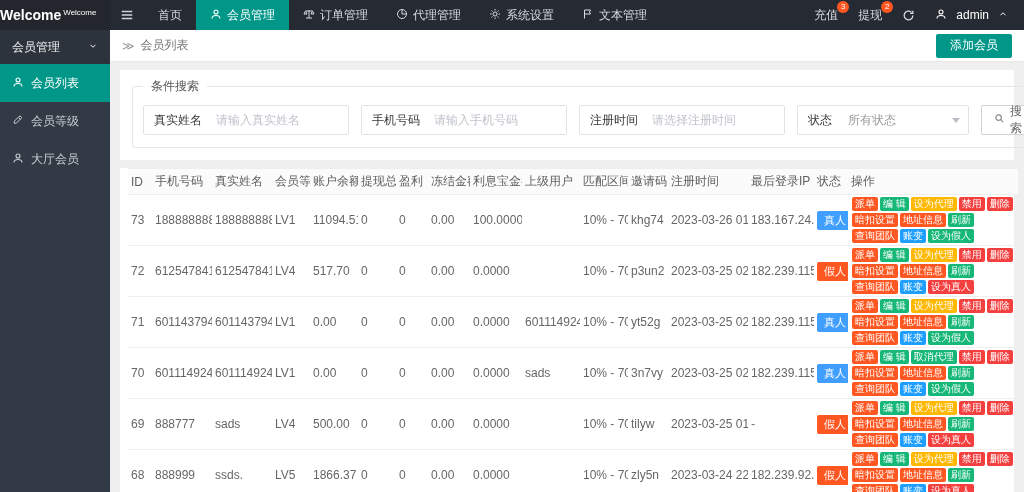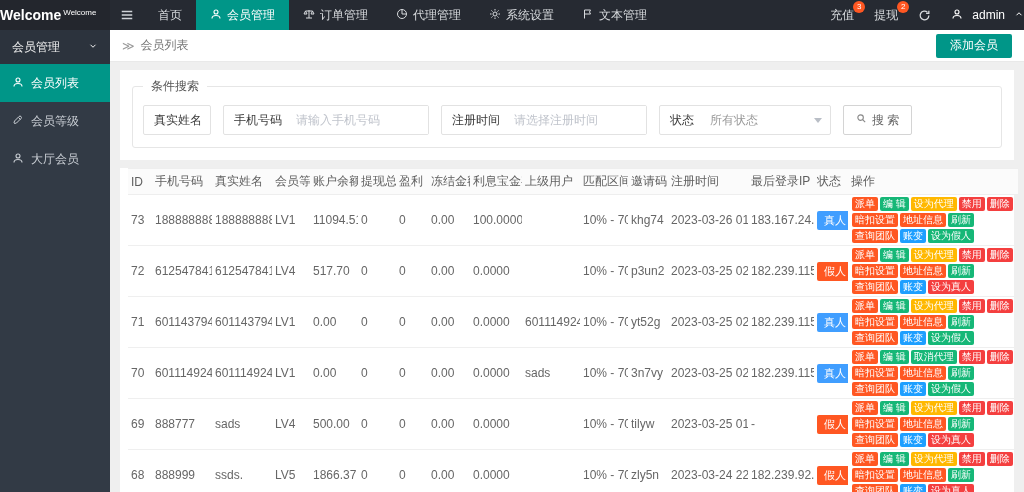--- a/index.html
+++ b/index.html
@@ -9,21 +9,21 @@
 
   
   .topbar { position:absolute; top:0; left:0; right:0; height:30px; background:#262a32; display:flex; align-items:stretch; color:#e6e8ea; z-index:5; }
   .logo { width:110px; display:flex; align-items:center; color:#fff; font-weight:bold; font-size:14px; background:#23262d; }
   .logo sup { font-size:8px; font-weight:normal; margin-left:2px; transform:translateY(-3px); }
   .hamburger { width:34px; display:flex; align-items:center; justify-content:center; cursor:pointer; color:#cfd3d8; }
   .nav { display:flex; align-items:stretch; }
   .nav-item { display:flex; align-items:center; gap:5px; padding:0 14px; font-size:12px; color:#d8dbde; cursor:pointer; }
   .nav-item.active { background:#009688; color:#fff; }
   .nav-item svg, .side-item svg, .tr-link svg { flex:0 0 auto; }
-  .top-right { margin-left:auto; display:flex; align-items:center; gap:20px; }
+  .top-right { margin-left:auto; display:flex; align-items:center; gap:20px; padding-right:16px; }
   .tr-link { position:relative; display:flex; align-items:center; gap:4px; color:#d8dbde; cursor:pointer; }
   .num-badge { position:absolute; top:-6px; right:-11px; min-width:12px; height:12px; background:#ff5722; border-radius:8px; color:#fff; font-size:8px; line-height:12px; text-align:center; padding:0 2px; }
   .admin-box { display:flex; align-items:center; gap:9px; color:#ffffff; cursor:pointer; }
 
   
   .sidebar { position:absolute; top:30px; left:0; bottom:0; width:110px; background:#323a45; z-index:4; }
   .side-header { height:34px; display:flex; align-items:center; justify-content:space-between; padding:0 12px; color:#f0f0f0; font-size:12px; background:#2c333d; cursor:pointer; }
   .side-item { height:38px; display:flex; align-items:center; gap:7px; padding:0 12px; color:#c9ced4; font-size:12px; cursor:pointer; }
   .side-item.active { background:#009688; color:#fff; }
 
@@ -185,20 +185,21 @@
     </div>
 
     <div class="content">
 
       <div class="card search-card">
         <fieldset>
           <legend>条件搜索</legend>
           <div class="filters">
             <div class="fgroup">
               <span class="flabel">真实姓名</span>
+              <input type="text" placeholder="请输入真实姓名" style="">
             </div>
             <div class="fgroup">
               <span class="flabel">手机号码</span>
               <input type="text" placeholder="请输入手机号码" style="">
             </div>
             <div class="fgroup">
               <span class="flabel">注册时间</span>
               <input type="text" placeholder="请选择注册时间" style="">
             </div>
             <div class="fgroup">

